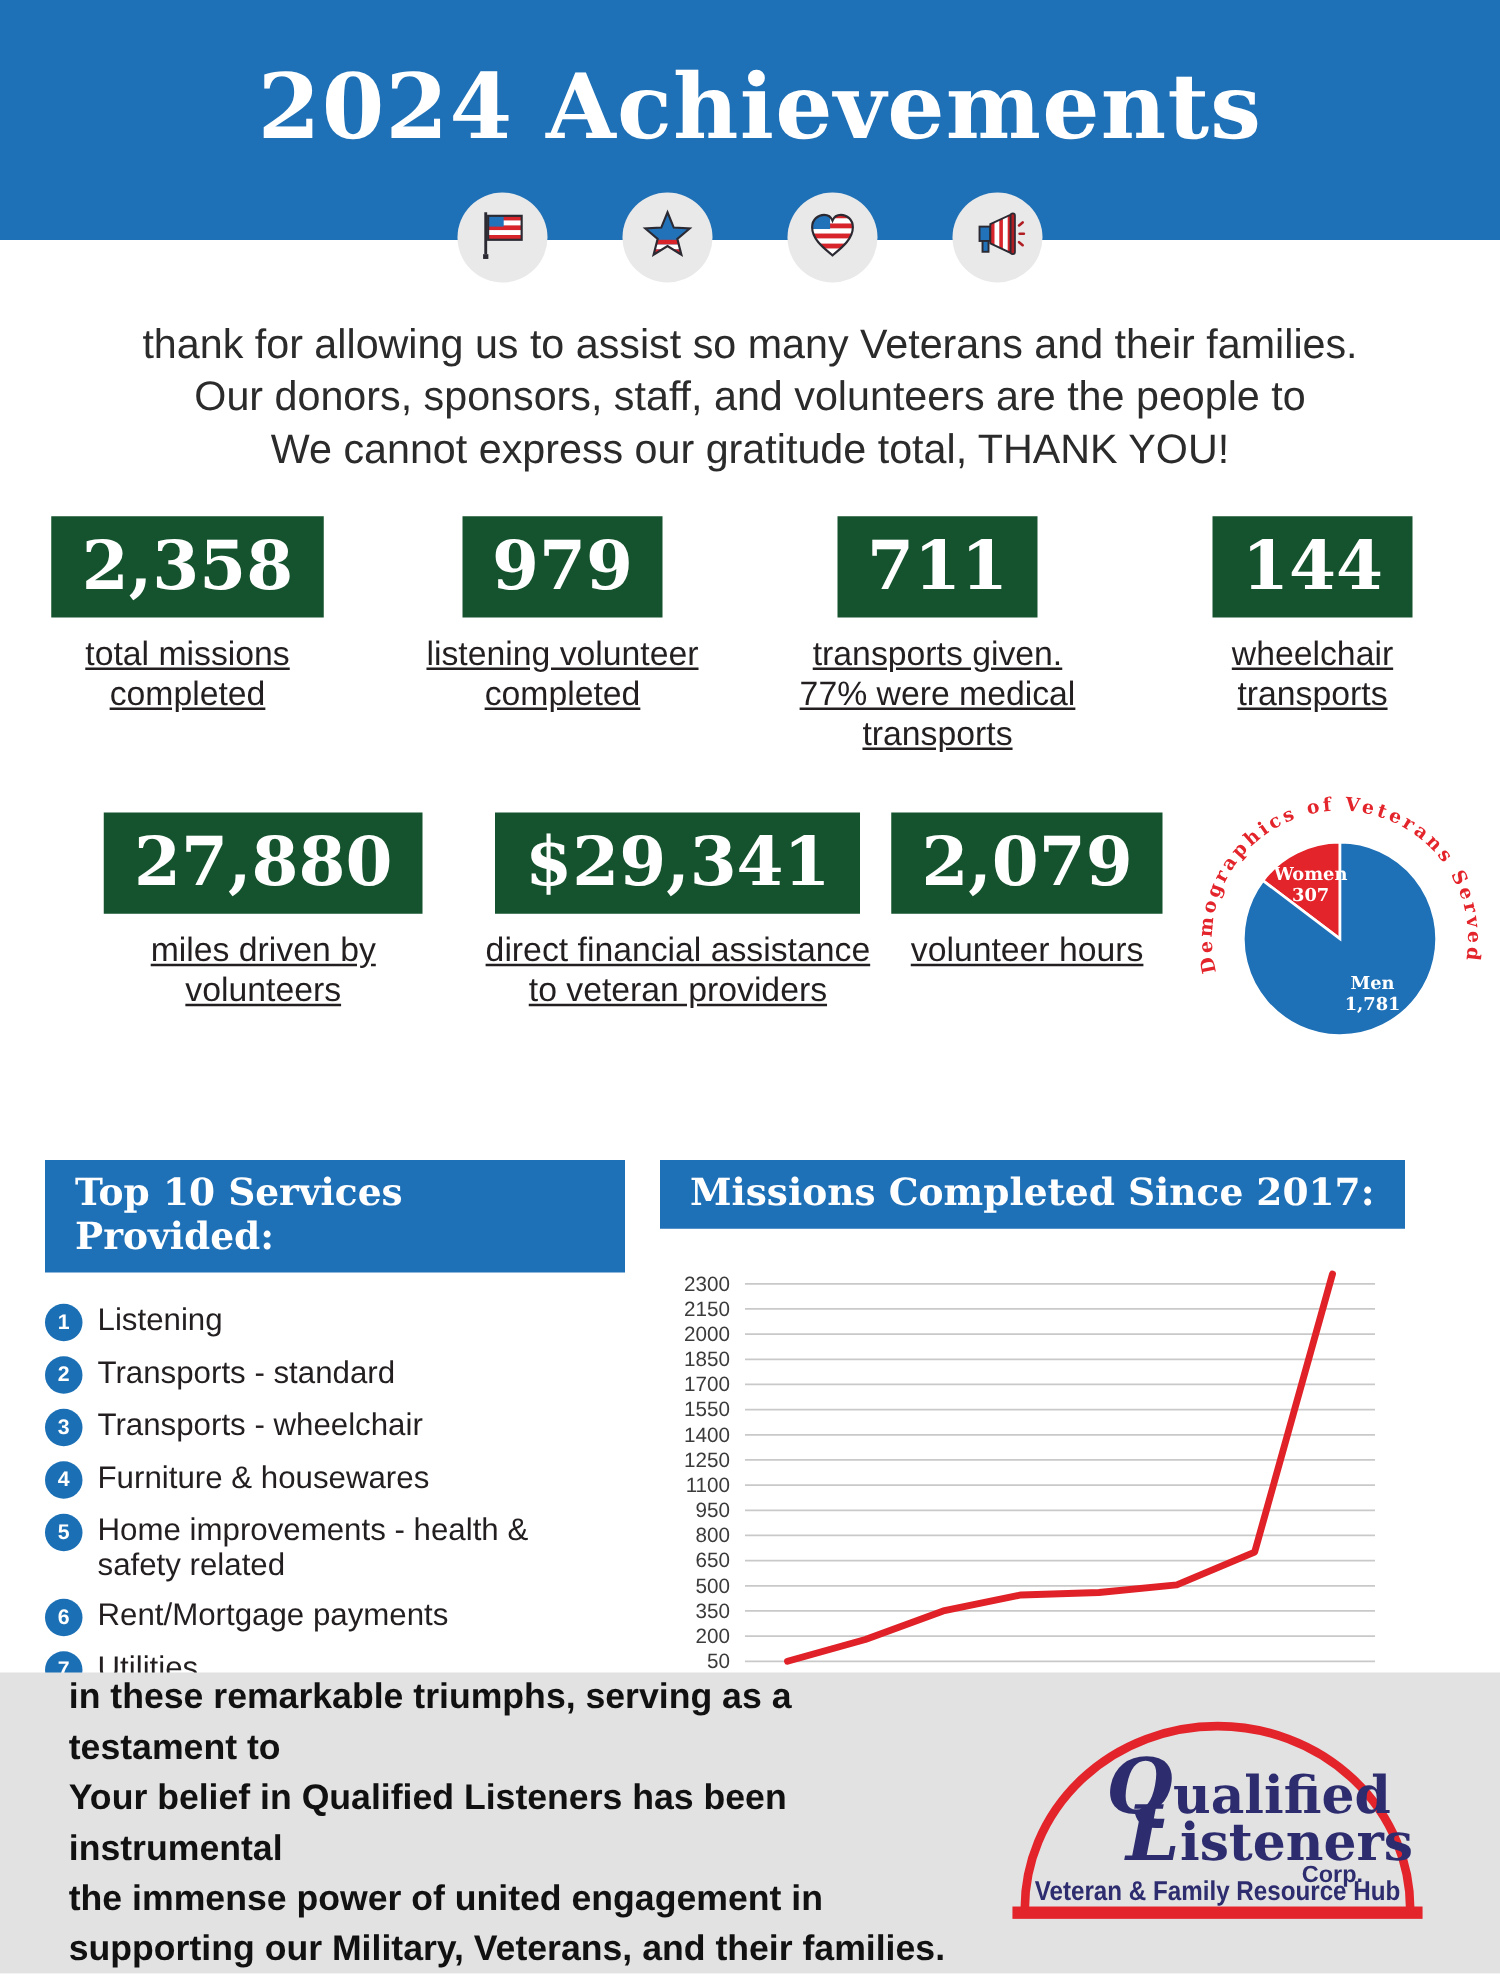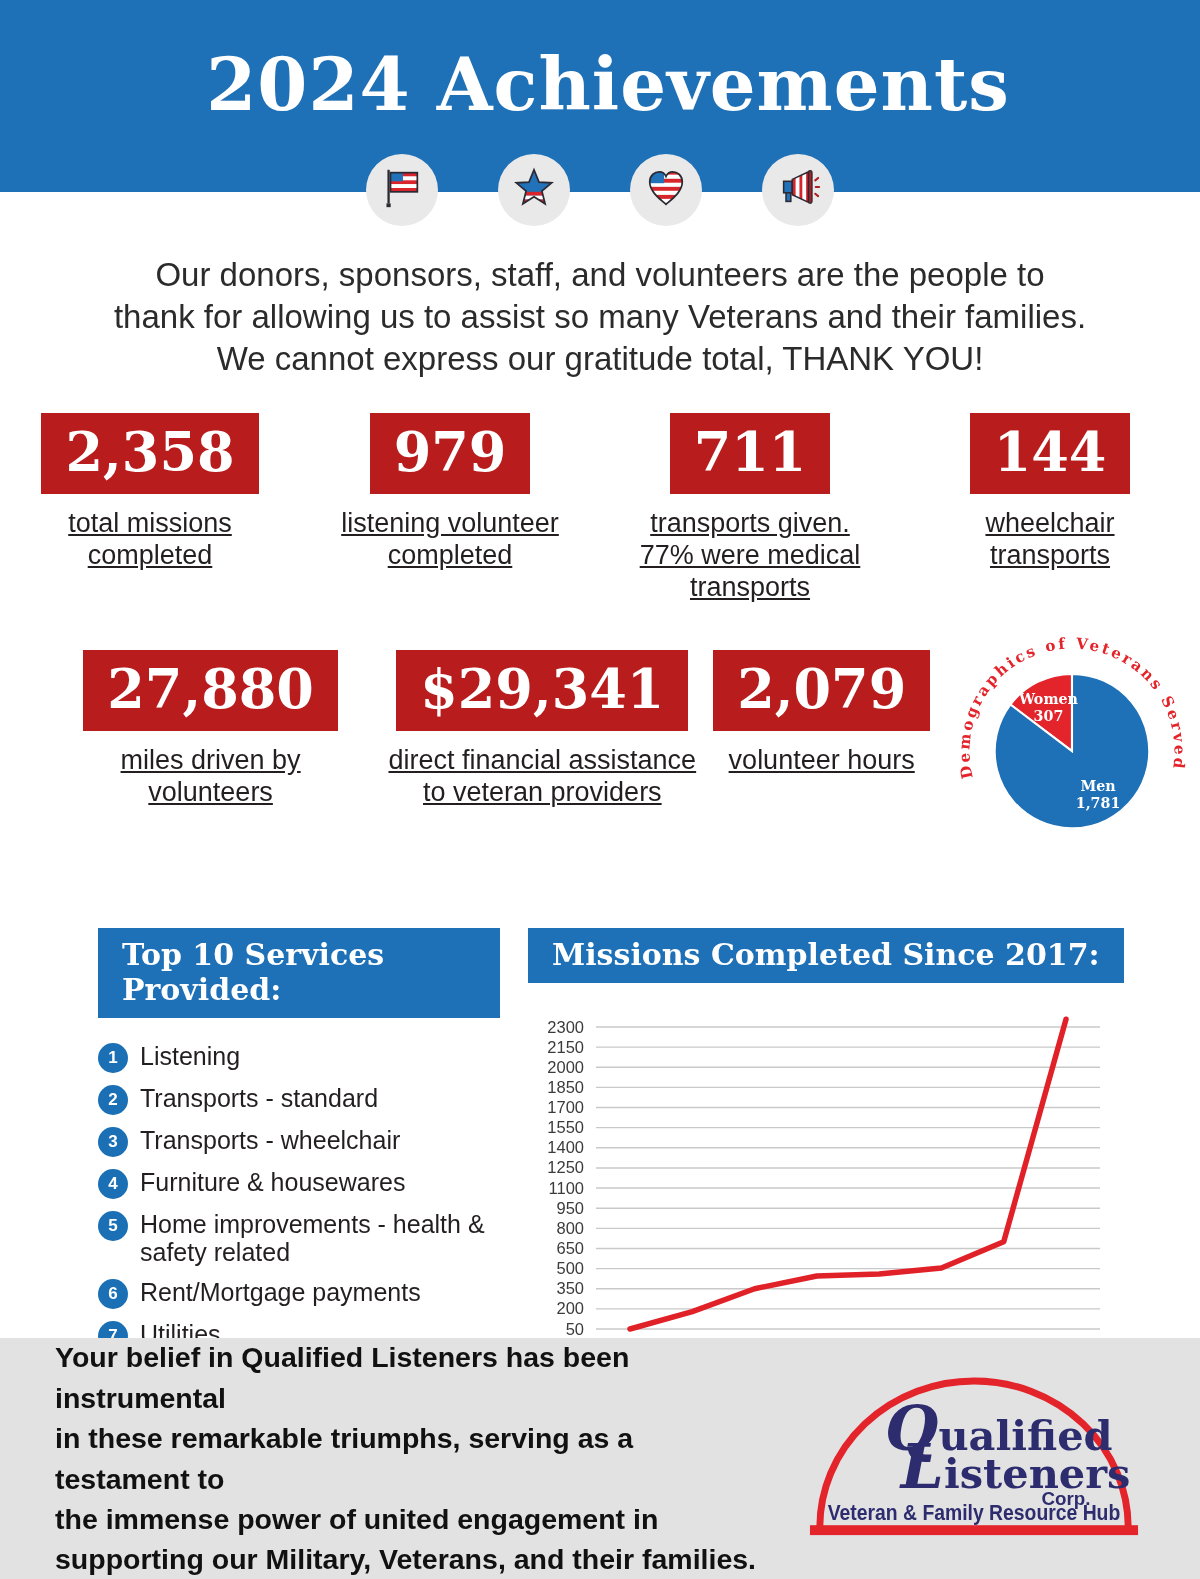--- a/index.html
+++ b/index.html
@@ -23,42 +23,42 @@
     width:72px; height:72px; border-radius:50%; background:#e9e9e9;
     display:flex; align-items:center; justify-content:center;
   }
   
   .intro { margin-top:28px; text-align:center; font-size:33px; line-height:1.28; color:#2b2b2b; }
   
   .stats-row { display:flex; margin-top:32px; }
   .stats-row-1 .stat-card { width:25%; }
   .stat-card { text-align:center; }
   .stat-value {
-    display:inline-block; background:#b91c1c; color:#ffffff;
+    display:inline-block; background:#14532d; color:#ffffff;
     font-family:"DejaVu Serif", serif; font-weight:bold;
     font-size:54px; line-height:1.1; padding:10px 24px 12px;
   }
   .stat-label { margin:14px auto 0; font-size:27px; line-height:1.18; max-width:250px;text-decoration:underline; }
   .stats-row-2 { margin-top:46px; align-items:flex-start;margin-left:36px; }
   .stat-card.w30 { width:30%; }
   .stat-card.w27 { width:27%; }
   .stat-card.w21 { width:21%; }
   .pie-col { width:22%; display:flex; justify-content:center; }
   .stat-card.w27 .stat-label { max-width:340px; }
   .pie-svg { width:252px; height:252px; margin-top:-40px; }
   .pie-label { font-family:"DejaVu Serif", serif; font-weight:bold; font-size:17px; fill:#ffffff; text-anchor:middle; }
   .pie-arc-text { font-family:"DejaVu Serif", serif; font-weight:bold; font-size:18px; fill:#e4242b; letter-spacing:1px; }
   
   .sections { display:flex; margin-top:66px; }
   .section-banner {
     display:inline-block; background:#1e70b7; color:#ffffff;
     font-family:"DejaVu Serif", serif; font-weight:bold;
     font-size:30px; padding:9px 24px 11px;
   }
-  .services-col { width:500px; padding-left:98px; flex-shrink:0; }
+  .services-col { width:500px; padding-left:36px; flex-shrink:0; }
   .service-list { list-style:none; margin-top:24px; width:430px; }
   .service-item { display:flex; align-items:flex-start; gap:12px; margin-bottom:11px; font-size:25px; line-height:1.15; }
   .badge {
     flex-shrink:0; width:30px; height:30px; border-radius:50%;
     background:#1a6fb5; color:#ffffff; font-weight:bold; font-size:17px;
     display:flex; align-items:center; justify-content:center; margin-top:1px;
   }
   .chart-col { padding-left:28px; }
   .chart-svg { width:580px; height:378px; margin-top:18px; display:block; }
   .tick-y { font-family:"Liberation Sans", sans-serif; font-size:16.5px; fill:#3b3b3b; }
@@ -165,22 +165,22 @@
             <line x1="42" y1="16" x2="45" y2="13.5"></line>
             <line x1="42.5" y1="23" x2="46" y2="23"></line>
             <line x1="42" y1="30" x2="45" y2="32.5"></line>
           </g>
         </svg>
       </span>
     </div>
   </div>
 
   <div class="intro">
+    <div>thank for allowing us to assist so many Veterans and their families.</div>
     <div>Our donors, sponsors, staff, and volunteers are the people to</div>
-    <div>thank for allowing us to assist so many Veterans and their families.</div>
     <div>We cannot express our gratitude total, THANK YOU!</div>
   </div>
 
   <div class="stats-row stats-row-1">
     <div class="stat-card">
       <div class="stat-value">2,358</div>
       <div class="stat-label">total missions completed</div>
     </div>
     <div class="stat-card">
       <div class="stat-value">979</div>
@@ -315,22 +315,22 @@
           <text x="413.42857142857144" y="356" text-anchor="middle" class="tick-x">2022</text>
           <text x="475.7142857142857" y="356" text-anchor="middle" class="tick-x">2023</text>
           <text x="538" y="356" text-anchor="middle" class="tick-x">2024</text>
           <polyline points="102,328 164.28571428571428,310.5511111111111 226.57142857142856,287.73333333333335 288.8571428571429,274.9822222222222 351.1428571428571,272.9688888888889 413.42857142857144,266.9288888888889 475.7142857142857,240.75555555555556 538,18.21511111111111" fill="none" stroke="#e02228" stroke-width="5.5" stroke-linejoin="round" stroke-linecap="round"></polyline>
         </svg>
     </div>
   </div>
 
   <div class="footer">
     <div class="footer-text">
+      <div>in these remarkable triumphs, serving as a testament to</div>
       <div>Your belief in Qualified Listeners has been instrumental</div>
-      <div>in these remarkable triumphs, serving as a testament to</div>
       <div>the immense power of united engagement in</div>
       <div>supporting our Military, Veterans, and their families.</div>
     </div>
     <svg class="logo-svg" viewBox="0 0 340 182">
       <path d="M14,160 A156,148 0 0 1 326,160" fill="none" stroke="#e4242b" stroke-width="7"></path>
       <rect x="4" y="158" width="332" height="10" fill="#e4242b"></rect>
       <text class="logo-name" x="80" y="82"><tspan font-size="62" font-style="italic">Q</tspan><tspan font-size="42">ualified</tspan></text>
       <text class="logo-name" x="96" y="120"><tspan font-size="62" font-style="italic">L</tspan><tspan font-size="42">isteners</tspan></text>
       <text class="logo-small" x="263" y="138" text-anchor="middle" font-size="19">Corp.</text>
       <text class="logo-small" x="170" y="153" text-anchor="middle" font-size="22" textLength="296" lengthAdjust="spacingAndGlyphs">Veteran &amp; Family Resource Hub</text>

